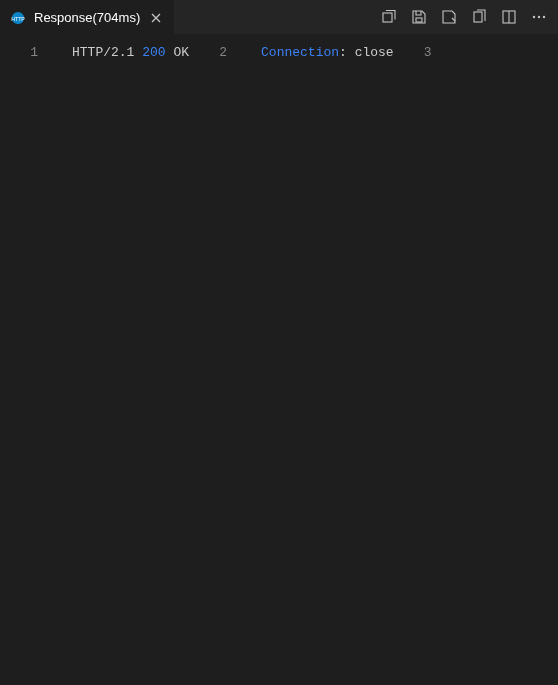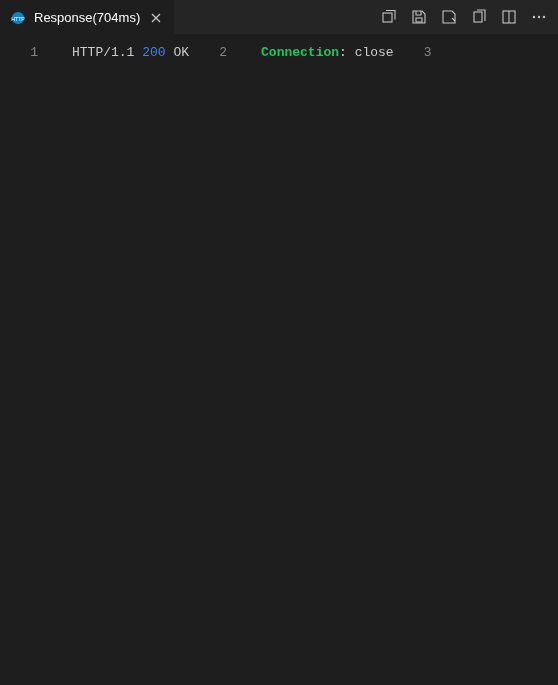--- a/index.html
+++ b/index.html
@@ -70,21 +70,21 @@
     padding-top: 6px;
   }
   .line {
     height: 23px;
     line-height: 23px;
     display: flex;
   }
   .ln { width: 56px; text-align: right; padding-right: 18px; color: #858585; }
   .fold { width: 16px; text-align: center; color: #c5c5c5; cursor: pointer; }
   .content { flex: 1; white-space: pre; }
-  .header-key { color: #22c55e; font-weight: bold; }
+  .header-key { color: #3b82f6; }
   .header-val { color: #cccccc; }
   .status-code { color: #3b82f6; }
 </style>
 </head>
 <body>
 
 <div class="tab-bar">
   <div class="tab">
     <span class="tab-icon">
       <svg viewBox="0 0 16 16">
@@ -138,21 +138,21 @@
           <circle cx="13" cy="8" r="1.2"></circle>
         </svg>
       </span>
   </div>
 </div>
 
 <div class="editor" id="editor">
     <div class="line">
       <div class="ln">1</div>
       <div class="fold"></div>
-      <div class="content"><span class="header-val">HTTP/1.1 </span><span class="status-code">200</span><span class="header-val"> OK</span></div>
+      <div class="content"><span class="header-val">HTTP/2.1 </span><span class="status-code">200</span><span class="header-val"> OK</span></div>
     </div>
     <div class="line">
       <div class="ln">2</div>
       <div class="fold"></div>
       <div class="content"><span class="header-key">Connection</span><span class="header-val">: close</span></div>
     </div>
     <div class="line">
       <div class="ln">3</div>
       <div class="fold"></div>
     </div>

